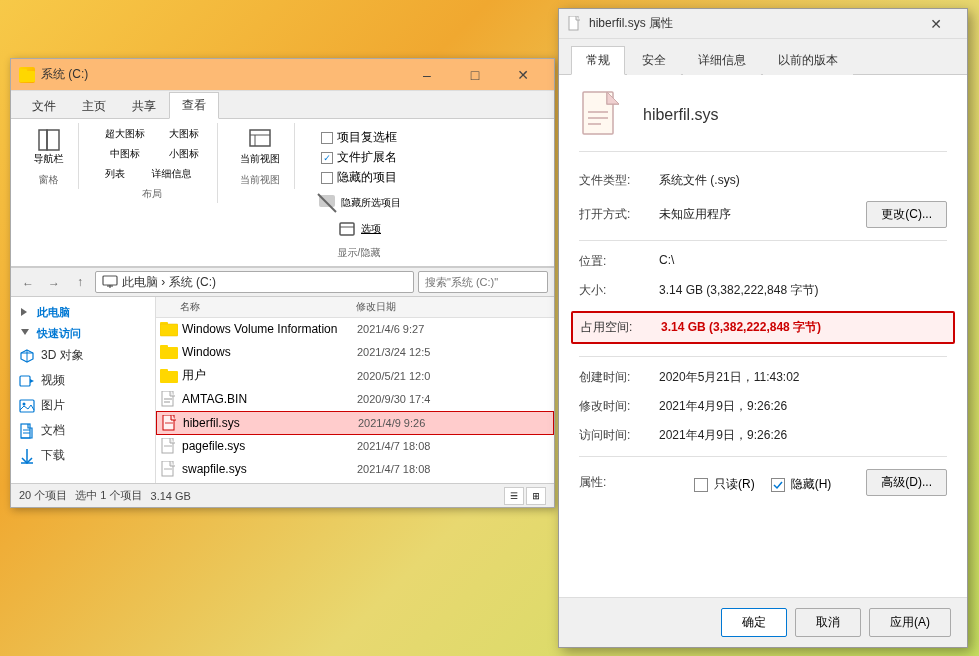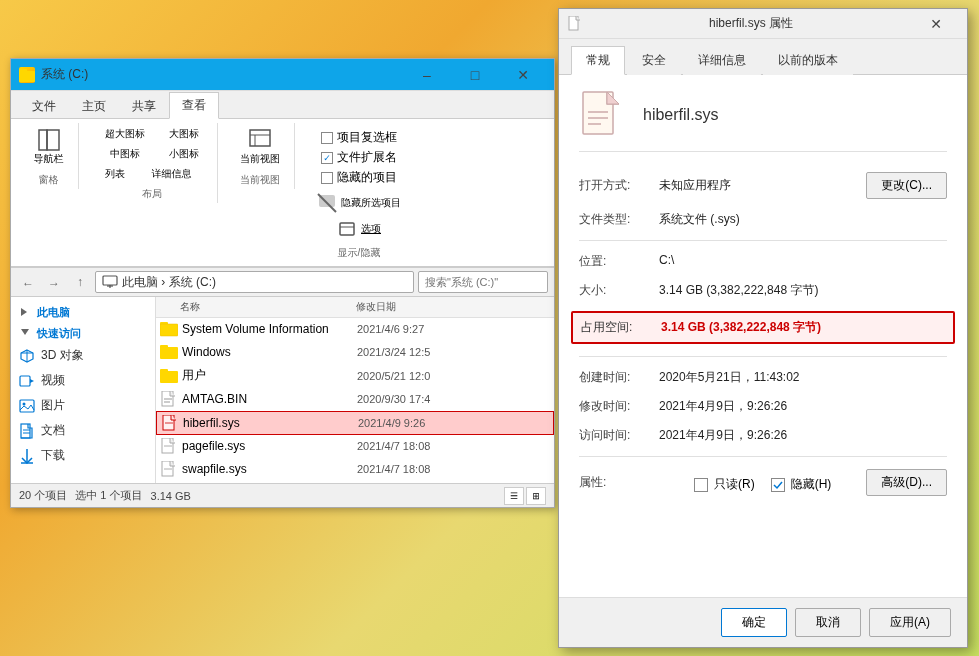--- a/index.html
+++ b/index.html
@@ -31,21 +31,21 @@
       border: 1px solid #aaa;
       box-shadow: 2px 2px 8px rgba(0,0,0,0.3);
       z-index: 10;
       display: flex;
       flex-direction: column;
     }
 
     .window-titlebar {
       display: flex;
       align-items: center;
-      background: #0ea5e9;
+      background: #fdba74;
       height: 32px;
       padding: 0 8px;
       border-bottom: 1px solid #ddd;
     }
     .window-titlebar .title-icon {
       width: 16px;
       height: 16px;
       margin-right: 6px;
       background: linear-gradient(135deg, #ffd700, #ffa500);
       border-radius: 2px;
@@ -305,21 +305,20 @@
       align-items: center;
       background: #f0f0f0;
       height: 30px;
       padding: 0 8px;
       border-bottom: 1px solid #ddd;
     }
     .props-title {
       flex: 1;
       font-size: 12px;
       color: #333;
-      text-align: center;
     }
     .props-tabs {
       display: flex;
       background: #f0f0f0;
       padding: 6px 12px 0;
       border-bottom: 1px solid #ccc;
     }
     .props-tab {
       padding: 5px 14px;
       font-size: 12px;
@@ -685,21 +684,21 @@
         <div class="col-name">名称</div>
         <div class="col-date">修改日期</div>
       </div>
 
       <div class="file-row">
         <svg width="18" height="16" viewBox="0 0 18 16" class="file-row-icon">
           <rect x="0" y="3" width="18" height="12" fill="#ffd700" rx="1"></rect>
           <rect x="0" y="1" width="8" height="4" fill="#ffd700" rx="1"></rect>
           <rect x="0" y="3" width="18" height="12" fill="none" stroke="#e8b800" stroke-width="0.5" rx="1"></rect>
         </svg>
-        <span class="file-row-name">System Volume Information</span>
+        <span class="file-row-name">Windows Volume Information</span>
         <span class="file-row-date">2021/4/6  9:27</span>
       </div>
 
       <div class="file-row">
         <svg width="18" height="16" viewBox="0 0 18 16" class="file-row-icon">
           <rect x="0" y="3" width="18" height="12" fill="#ffd700" rx="1"></rect>
           <rect x="0" y="1" width="8" height="4" fill="#ffd700" rx="1"></rect>
         </svg>
         <span class="file-row-name">Windows</span>
         <span class="file-row-date">2021/3/24  12:5</span>
@@ -797,29 +796,29 @@
           <polyline points="26,2 26,14 38,14" stroke="#ccaaaa" stroke-width="1.5" fill="#f5e8e8"></polyline>
           <polygon points="26,2 38,14 26,14" fill="#f0d0d0" stroke="#ccaaaa" stroke-width="1"></polygon>
           <line x1="7" y1="22" x2="27" y2="22" stroke="#ccaaaa" stroke-width="1.5"></line>
           <line x1="7" y1="28" x2="27" y2="28" stroke="#ccaaaa" stroke-width="1.5"></line>
           <line x1="7" y1="34" x2="20" y2="34" stroke="#ccaaaa" stroke-width="1.5"></line>
         </svg>
       </div>
       <span class="props-filename">hiberfil.sys</span>
     </div>
 
+    <div class="props-row">
+      <span class="props-label">文件类型:</span>
+      <span class="props-value">系统文件 (.sys)</span>
+    </div>
+
     <div class="props-row" style="align-items:center;">
       <span class="props-label">打开方式:</span>
       <span class="props-value">未知应用程序</span>
       <button class="props-change-btn">更改(C)...</button>
-    </div>
-
-    <div class="props-row">
-      <span class="props-label">文件类型:</span>
-      <span class="props-value">系统文件 (.sys)</span>
     </div>
 
     <hr class="props-divider">
 
     <div class="props-row">
       <span class="props-label">位置:</span>
       <span class="props-value">C:\</span>
     </div>
 
     <div class="props-row">

